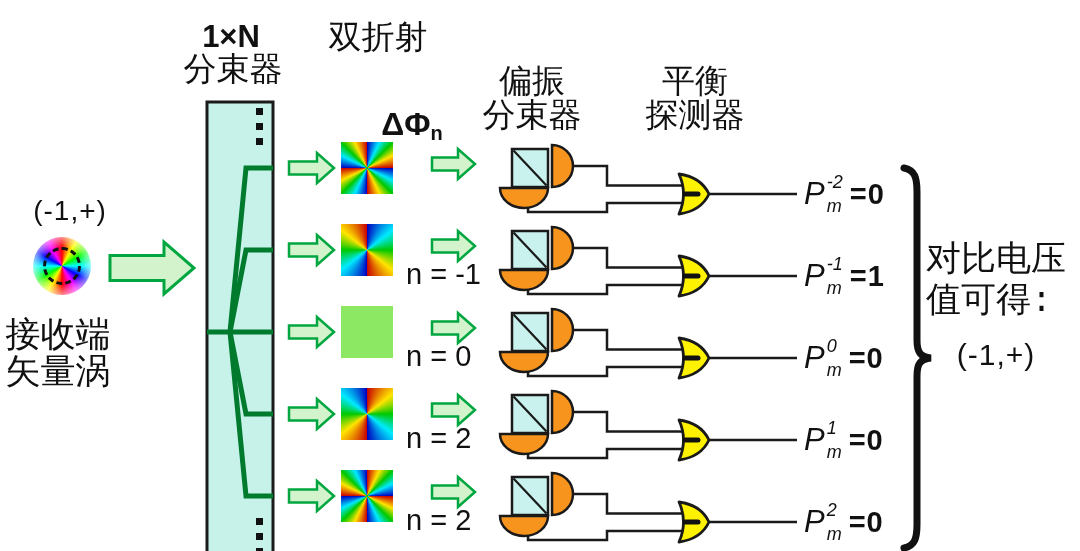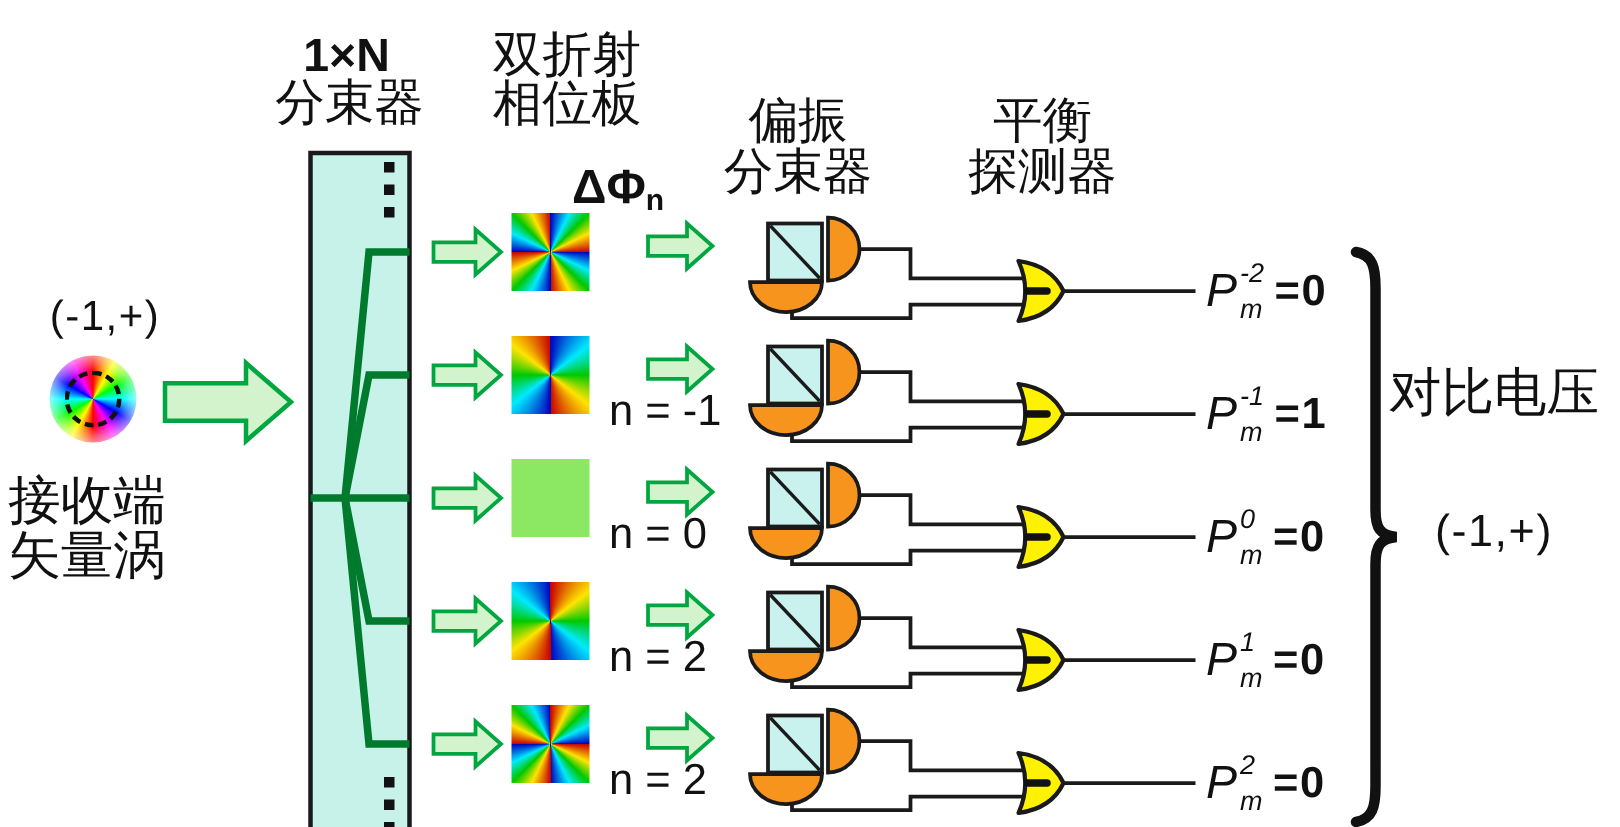--- a/index.html
+++ b/index.html
@@ -26,21 +26,21 @@
   .plate.nm1{background:repeating-conic-gradient(from 0deg,#0000bf 0deg,#00eaff 52deg,#00c800 90deg,#ffe400 128deg,#c80000 180deg);}
   .plate.n0{background:#8ce763;}
   .plate.np1{background:repeating-conic-gradient(from 0deg,#c80000 0deg,#ffe400 52deg,#00c800 90deg,#00eaff 128deg,#0000bf 180deg);}
   .plate.np2{background:repeating-conic-gradient(from 0deg,#c80000 0deg,#ffe400 26deg,#00c800 45deg,#00eaff 64deg,#0000bf 90deg);}
   .vortex{position:absolute;left:33px;top:221px;width:58px;height:58px;}
   .vortex-core{position:absolute;inset:0;border-radius:50%;
     background:conic-gradient(from 0deg,#f00,#ff0,#0f0,#0ff,#00f,#f0f,#f00,#ff0,#0f0,#0ff,#00f,#f0f,#f00);}
   .vortex-fade{position:absolute;inset:-7px;
     background:radial-gradient(circle,rgba(255,255,255,0) 36%,#fff 74%);}
   .vortex-ring{position:absolute;inset:10px;border:3.5px dashed #111;border-radius:50%;}
-  .result-line{position:absolute;left:926px;font-family:Liberation Sans, sans-serif;font-size:35px;line-height:1;white-space:nowrap;}
+  .result-line{position:absolute;left:926px;font-family:Liberation Mono, monospace;font-size:35px;line-height:1;white-space:nowrap;}
   .result-val{position:absolute;left:996px;transform:translateX(-50%);font-size:30px;letter-spacing:1px;}
 </style>
 </head>
 <body>
 
 <div id="stage">
 
   <svg id="diagram" width="1080" height="551" viewBox="0 0 1080 551">
       <rect x="207" y="86" width="66" height="457" fill="#c6f2ea" stroke="#1a1a1a" stroke-width="3"></rect>
       <g stroke="#007b2e" stroke-width="5" fill="none">
@@ -121,21 +121,20 @@
         <path d="M679 486 Q701 489 709 506 Q701 523 679 526 Q688 506 679 486 Z" fill="#fff200" stroke="#1a1a1a" stroke-width="2.8" stroke-linejoin="round"></path>
         <line x1="685" y1="506" x2="698" y2="506" stroke="#111" stroke-width="5" stroke-linecap="round"></line>
         <line x1="709" y1="506" x2="797" y2="506" stroke="#1a1a1a" stroke-width="2.5"></line>
       </g>
       <path d="M904 152 C915 154 917 162 917 176 L917 324 C917 336 920 341 931 342 C920 343 917 348 917 360 L917 508 C917 522 915 530 904 532" fill="none" stroke="#111" stroke-width="7" stroke-linecap="round"></path>
     </svg>
 
   <div class="txt ctr lat-hdr" style="left:231px;top:5px">1×N</div>
   <div class="txt ctr cjk" style="left:233px;top:37px">分束器</div>
   <div class="txt ctr cjk" style="left:378px;top:5px">双折射</div>
-  <div class="txt ctr cjk" style="left:378px;top:38px">相位板</div>
   <div class="txt ctr" style="left:412px;top:92px"><span class="dphi-main">ΔΦ</span><span class="dphi-sub">n</span></div>
   <div class="txt ctr cjk" style="left:532px;top:49px">偏振</div>
   <div class="txt ctr cjk" style="left:532px;top:83px">分束器</div>
   <div class="txt ctr cjk" style="left:695px;top:49px">平衡</div>
   <div class="txt ctr cjk" style="left:695px;top:83px">探测器</div>
 
   <div class="txt ctr state" style="left:70px;top:181px">(-1,+)</div>
   <div class="vortex">
     <div class="vortex-core"></div>
     <div class="vortex-fade"></div>
@@ -190,14 +189,15 @@
   <div class="plabel" style="top:483px">
     <span class="p-base">P</span>
       <span class="p-stack">
         <span class="p-sup">2</span>
         <span class="p-sub">m</span>
       </span>
       <span class="p-eq">=0</span>
   </div>
 
   <div class="result-line" style="top:228px">对比电压</div>
+  <div class="result-line" style="top:269px">值可得:</div>
   <div class="result-val" style="top:322px">(-1,+)</div>
 </div>
 
 </body></html>

